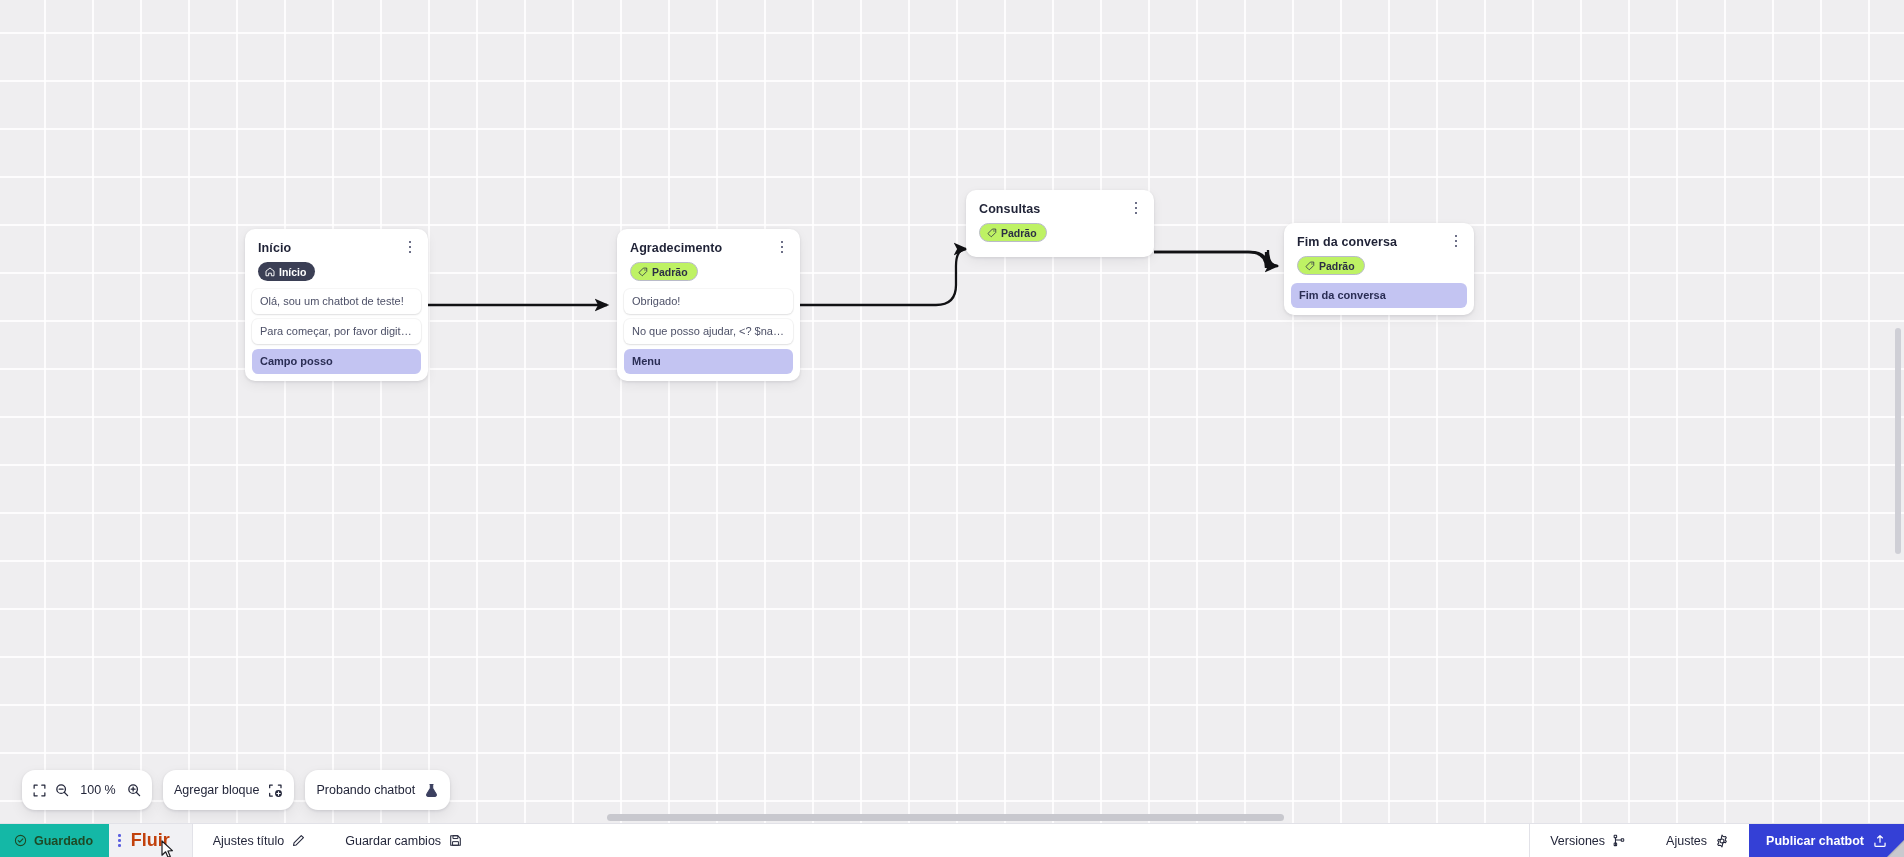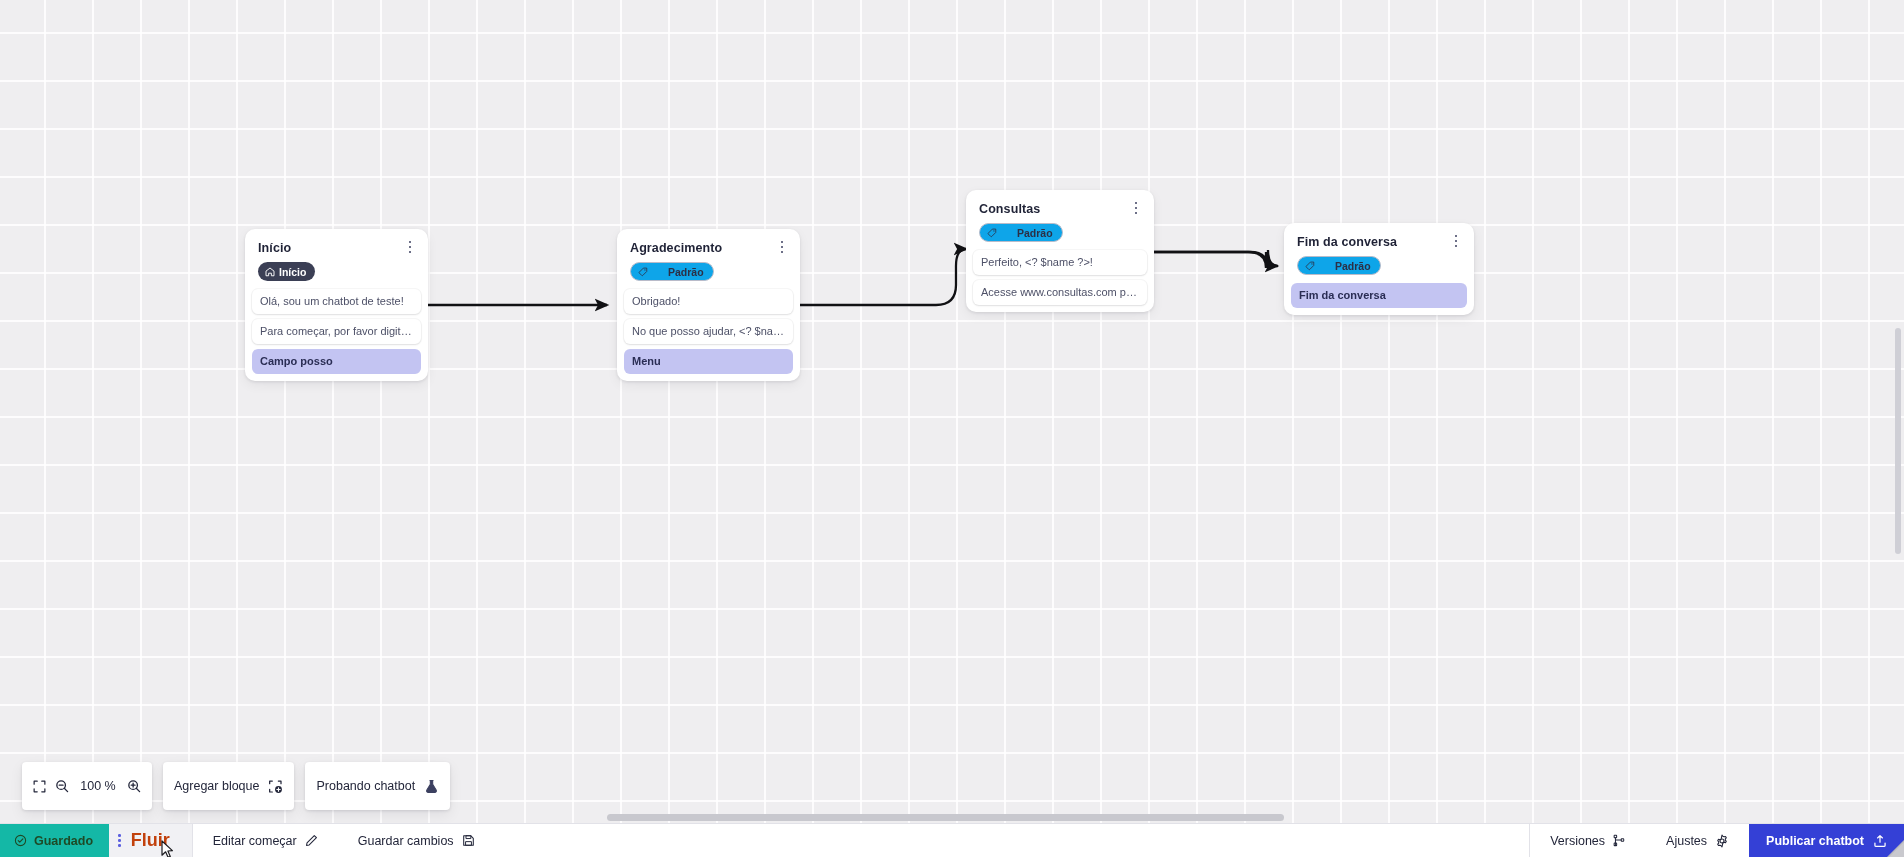--- a/index.html
+++ b/index.html
@@ -73,22 +73,22 @@
     display: inline-flex; align-items: center; gap: 4px;
     background: #3b3f55;
     color: #ffffff;
     border-radius: 999px;
     font-size: 10.5px;
     font-weight: 700;
     padding: 3.5px 9px 3.5px 7px;
     line-height: 12px;
   }
   .badge-default {
-    display: inline-flex; align-items: center; gap: 20px;
-    background: #0ea5e9;
+    display: inline-flex; align-items: center; gap: 4px;
+    background: #bef264;
     color: #2c2f45;
     border: 1px solid #b9bbc9;
     border-radius: 999px;
     font-size: 10.5px;
     font-weight: 700;
     padding: 2.5px 9px 2.5px 7px;
     line-height: 12px;
   }
 
   .rows { padding: 0 7px; display: flex; flex-direction: column; gap: 5px; }
@@ -121,23 +121,23 @@
 
   
   #toolbar {
     position: absolute;
     left: 22px; bottom: 47px;
     display: flex; align-items: center; gap: 11px;
     z-index: 6;
   }
   .tb-card {
     background: #ffffff;
-    border-radius: 4px;
+    border-radius: 13px;
     box-shadow: 0 1px 3px rgba(16,18,30,0.12), 0 5px 14px rgba(16,18,30,0.07);
-    height: 48px;
+    height: 40px;
     display: flex; align-items: center;
     padding: 0 11px;
     gap: 9px;
     cursor: pointer;
     white-space: nowrap;
     margin-top: 36px;
   }
   .tb-label {
     font-size: 12.5px;
     color: #23263a;
@@ -325,24 +325,20 @@
       <div class="badges">
         <span class="badge-default">
           <span class="ic">
             <svg width="10" height="10" viewBox="0 0 16 16">
                 <path d="M8.6 1.7H14v5.4l-6.4 6.4a1.1 1.1 0 0 1-1.6 0L2.2 9.7a1.1 1.1 0 0 1 0-1.6z" fill="none" stroke="#2c2f45" stroke-width="1.3" stroke-linejoin="round"></path>
                 <circle cx="11.1" cy="4.6" r="0.95" fill="#2c2f45"></circle>
               </svg>
           </span>
           <span>Padrão</span>
         </span>
-      </div>
-      <div class="rows">
-        <div class="row msg">Perfeito, &lt;? $name ?&gt;!</div>
-        <div class="row msg">Acesse www.consultas.com par...</div>
       </div>
     </div>
 
     <div class="node" id="node-fim">
       <div class="node-head">
         <div class="node-title">Fim da conversa</div>
         <div class="kebab">
             <i></i>
             <i></i>
             <i></i>
@@ -435,21 +431,21 @@
       <div class="bb-tab">
         <span class="drag-dots">
             <i></i>
             <i></i>
             <i></i>
           </span>
         <span class="tab-label">Fluir</span>
       </div>
 
       <div class="bb-item">
-        <span>Editar começar</span>
+        <span>Ajustes título</span>
         <span class="ic">
           <svg width="13" height="13" viewBox="0 0 16 16">
             <path d="M11.4 1.9 14.1 4.6 5.2 13.5 1.9 14.1 2.5 10.8z" fill="none" stroke="#23263a" stroke-width="1.3" stroke-linejoin="round"></path>
           </svg>
         </span>
       </div>
 
       <div class="bb-item">
         <span>Guardar cambios</span>
         <span class="ic">

